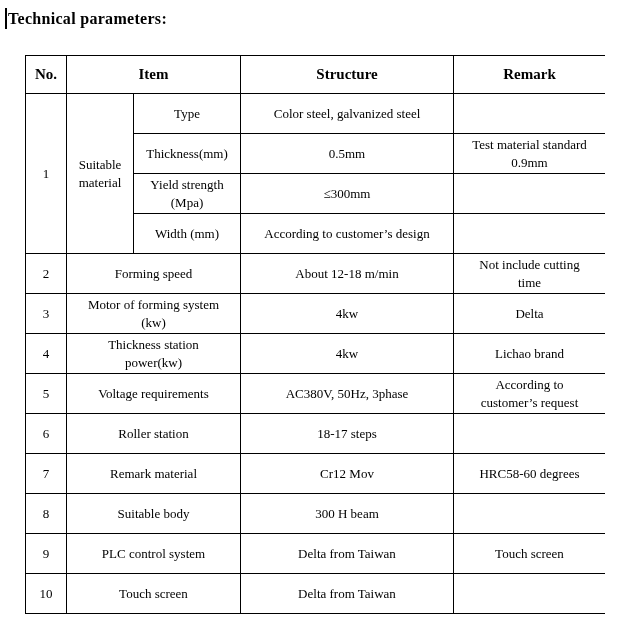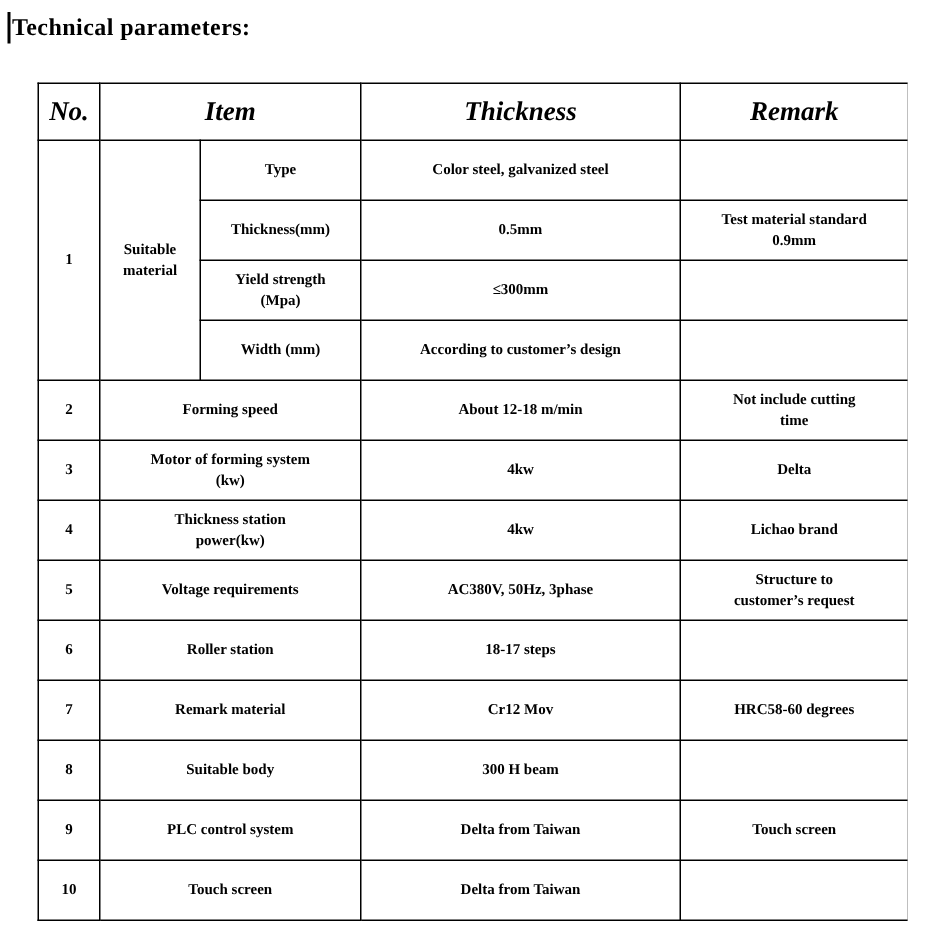--- a/index.html
+++ b/index.html
@@ -38,29 +38,28 @@
     top: 55px;
     left: 25px;
     width: 580px;
     border-collapse: collapse;
     table-layout: fixed;
   }
   .params th, .params td {
     border: 1px solid #000000;
     text-align: center;
     vertical-align: middle;
-    font-size: 10px;
+    font-size: 13px;
     line-height: 1.35;
     padding: 1px 3px;
     white-space: pre-line;
     overflow: hidden;
-    font-weight: bold;
   }
   .params thead tr { height: 38px; }
-  .params th { font-weight: bold; font-size: 18px; font-style: italic; }
+  .params th { font-weight: bold; font-size: 15px; }
   .params tbody tr { height: 40px; }
 </style>
 </head>
 <body>
 
 <div class="page">
 
   <div class="title-row">
     <span class="caret"></span>
     <h1 class="title">Technical parameters:</h1>
@@ -71,21 +70,21 @@
       <col style="width:41px">
       <col style="width:67px">
       <col style="width:107px">
       <col style="width:213px">
       <col style="width:152px">
     </colgroup>
     <thead>
       <tr>
         <th>No.</th>
         <th colspan="2">Item</th>
-        <th>Thickness</th>
+        <th>Structure</th>
         <th>Remark</th>
       </tr>
     </thead>
     <tbody>
       <tr>
         <td rowspan="4">1</td>
         <td rowspan="4">Suitable material</td>
         <td>Type</td>
         <td>Color steel, galvanized steel</td>
         <td></td>
@@ -126,21 +125,21 @@
         <td>4</td>
         <td colspan="2">Thickness station
 power(kw)</td>
         <td>4kw</td>
         <td>Lichao brand</td>
       </tr>
       <tr>
         <td>5</td>
         <td colspan="2">Voltage requirements</td>
         <td>AC380V, 50Hz, 3phase</td>
-        <td>Structure to
+        <td>According to
 customer’s request</td>
       </tr>
       <tr>
         <td>6</td>
         <td colspan="2">Roller station</td>
         <td>18-17 steps</td>
         <td></td>
       </tr>
       <tr>
         <td>7</td>

